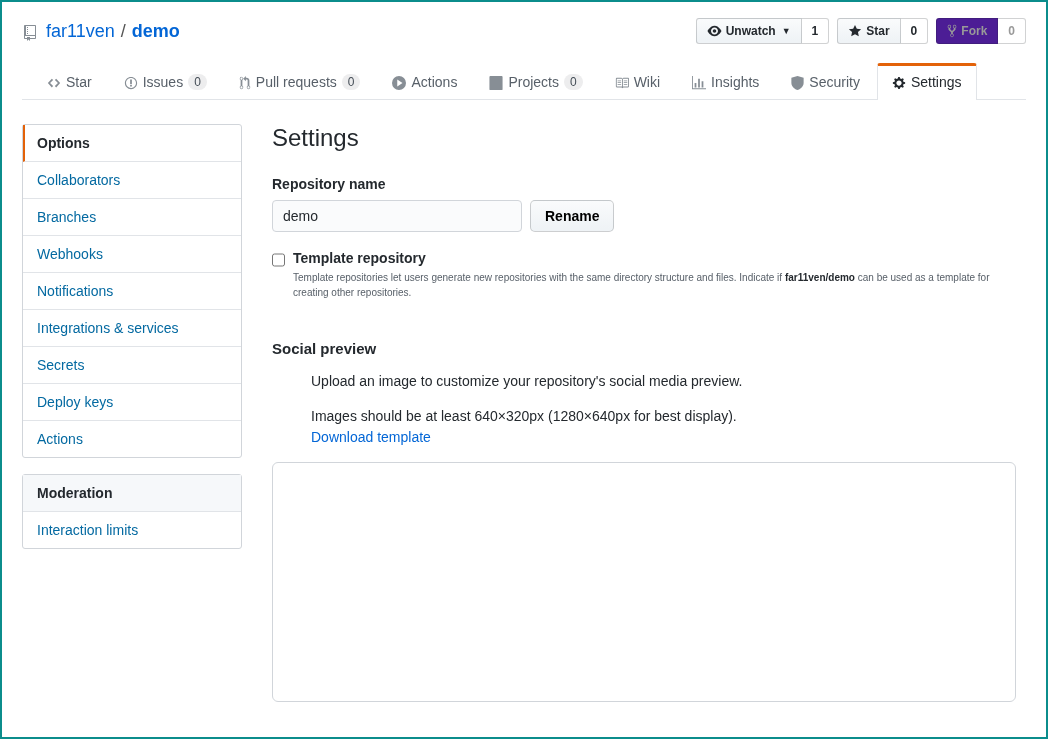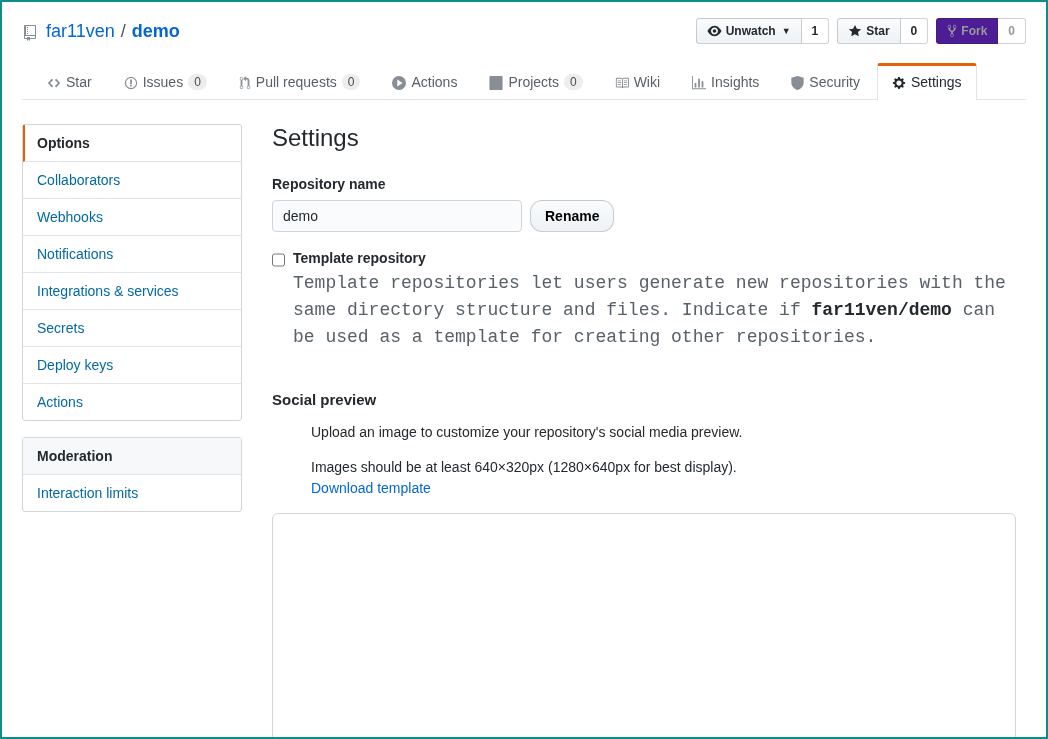--- a/index.html
+++ b/index.html
@@ -142,30 +142,29 @@
     width: 250px;
     background: #fafbfc;
     color: #24292e;
   }
   .btn-std {
     font-size: 14px;
     font-weight: 600;
     padding: 7px 14px;
     background: linear-gradient(-180deg,#fafbfc,#eff3f6 90%);
     border: 1px solid rgba(27,31,35,.2);
-    border-radius: 12px;
+    border-radius: 5px;
     cursor: pointer;
   }
   .check-row { display:flex; align-items:flex-start; gap: 8px; }
   .check-content .title { font-weight: 600; margin-bottom: 4px; }
   .check-content .help {
-    font-size: 18px;
+    font-size: 10px;
     color: #586069;
     line-height: 1.5;
-    font-family: Liberation Mono, monospace;
   }
   .help strong { color: #24292e; }
   .subheading { font-weight:600; font-size:15px; margin: 40px 0 14px; }
   .para { font-size:14px; margin-bottom: 14px; line-height:1.5;margin-left:39px; }
   .link { color:#0366d6; text-decoration:none; cursor:pointer;text-align:center; }
   .dropzone {
     border: 1px solid #d1d5da;
     border-radius: 6px;
     height: 240px;
     margin-top: 8px;
@@ -279,20 +278,21 @@
           </svg></span>
       <span>Settings</span>
     </div>
   </div>
 
   <div class="layout">
     <div class="sidebar">
       <ul class="menu">
         <li class="active">Options</li>
         <li>Collaborators</li>
+        <li>Branches</li>
         <li>Webhooks</li>
         <li>Notifications</li>
         <li>Integrations &amp; services</li>
         <li>Secrets</li>
         <li>Deploy keys</li>
         <li>Actions</li>
       </ul>
       <ul class="menu">
         <li class="heading">Moderation</li>
         <li>Interaction limits</li>

